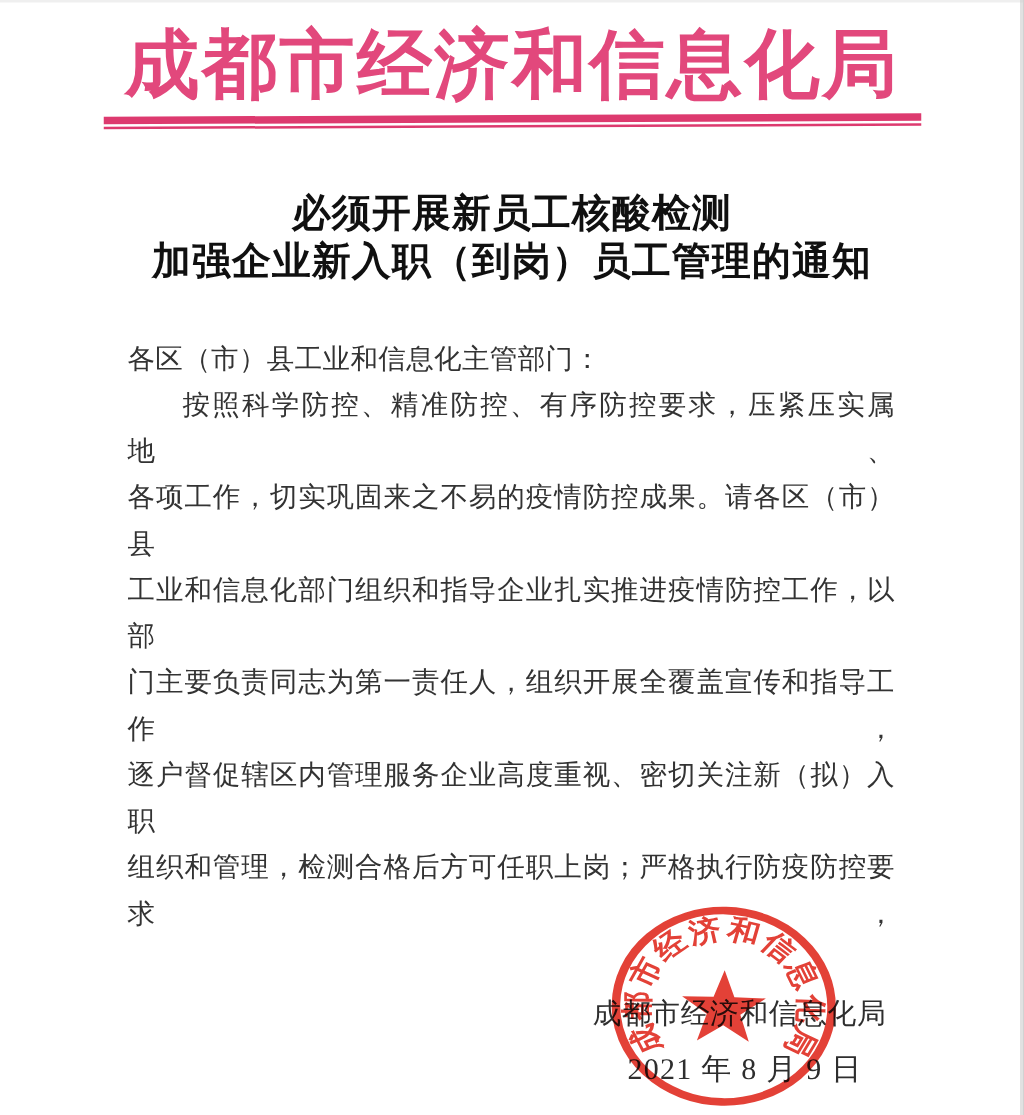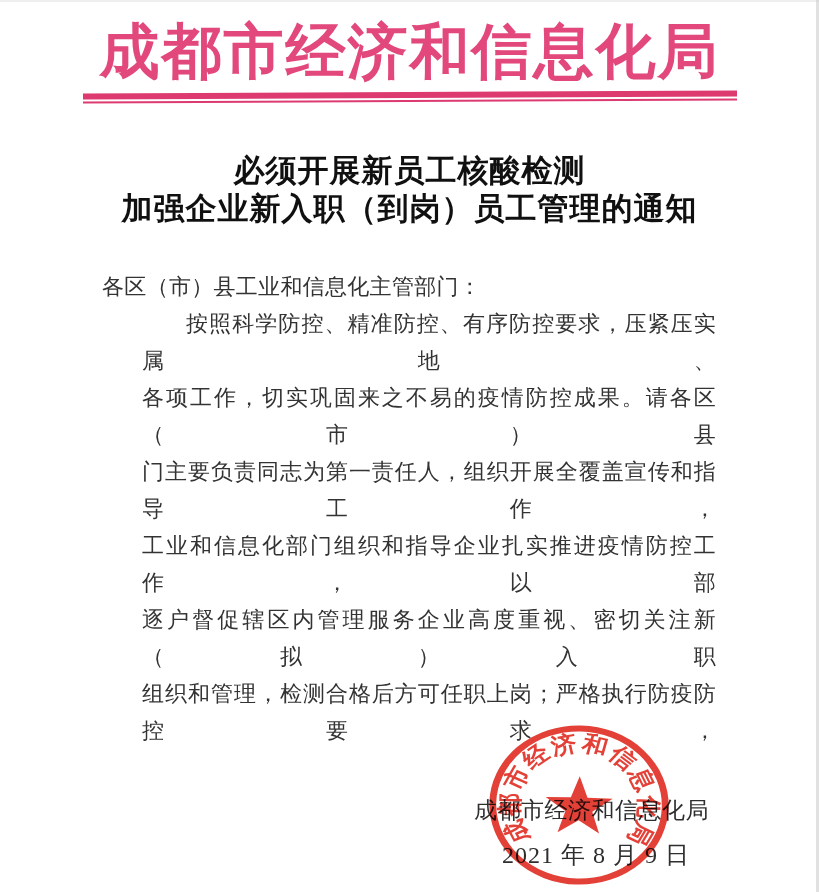--- a/index.html
+++ b/index.html
@@ -37,21 +37,21 @@
   }
 
   
   .body{
     position:absolute;top:268px;left:102px;width:614px;
     color:#333333;
     font-size:22px;line-height:37px;
     letter-spacing:.3px;
   }
   .line{white-space:nowrap;}
-  .line.fill{white-space:normal;text-align:justify;text-align-last:justify;margin-left:40px;}
+  .line.fill{white-space:normal;text-align:justify;text-align-last:justify;}
   .line.indent{text-indent:44px;}
 
   
   .sign-agency{
     position:absolute;top:795px;left:474px;
     font-size:23px;color:#2e2e2e;letter-spacing:.5px;white-space:nowrap;
   }
   .sign-date{
     position:absolute;top:839px;left:502px;
     font-size:24px;color:#2e2e2e;letter-spacing:1px;white-space:nowrap;
@@ -84,22 +84,22 @@
 
   <div class="doc-title">
     <div>必须开展新员工核酸检测</div>
     <div>加强企业新入职（到岗）员工管理的通知</div>
   </div>
 
   <div class="body">
     <div class="line">各区（市）县工业和信息化主管部门：</div>
     <div class="line indent fill">按照科学防控、精准防控、有序防控要求，压紧压实属地、</div>
     <div class="line fill">各项工作，切实巩固来之不易的疫情防控成果。请各区（市）县</div>
+    <div class="line fill">工业和信息化部门组织和指导企业扎实推进疫情防控工作，以部</div>
     <div class="line fill">门主要负责同志为第一责任人，组织开展全覆盖宣传和指导工作，</div>
-    <div class="line fill">工业和信息化部门组织和指导企业扎实推进疫情防控工作，以部</div>
     <div class="line fill">逐户督促辖区内管理服务企业高度重视、密切关注新（拟）入职</div>
     <div class="line fill">组织和管理，检测合格后方可任职上岗；严格执行防疫防控要求，</div>
 
   </div>
 
   <div class="sign-agency">成都市经济和信息化局</div>
 
   <div class="sign-date">2021 年 8 月 9 日</div>
 
   <svg class="seal" viewBox="0 0 200 200" preserveAspectRatio="none">

